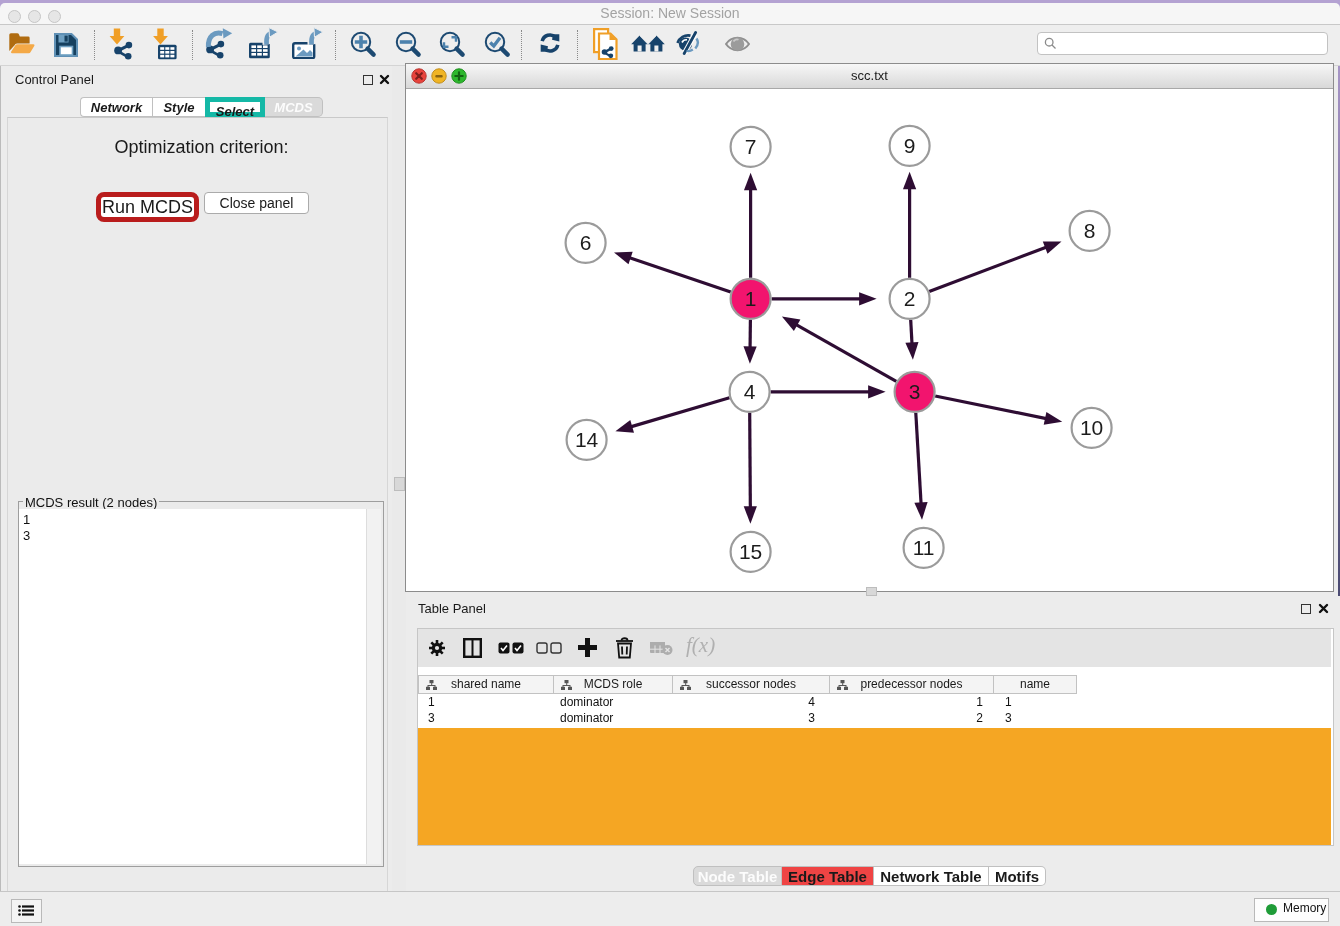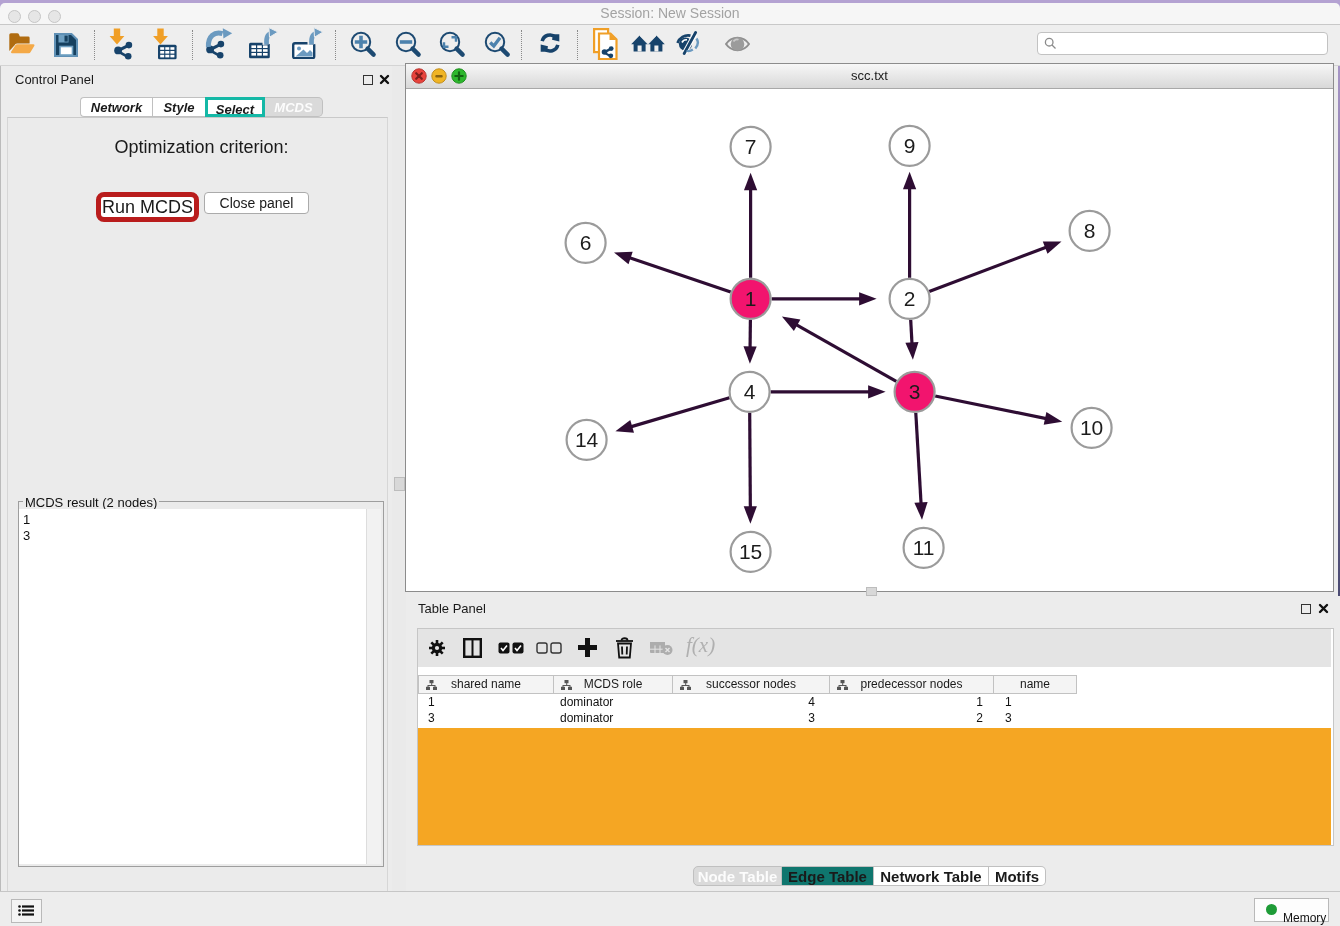--- a/index.html
+++ b/index.html
@@ -196,21 +196,21 @@
 <div class="abs" id="cpanel" style="left:0;top:66px;width:392px;height:825px;background:#ececec;border-left:1px solid #bbb;">
   <div class="abs" style="left:14px;top:6px;font-size:13px;color:#1a1a1a;">Control Panel</div>
   <div class="abs" style="left:362px;top:9px;width:8px;height:8px;border:1.3px solid #333;"></div>
   <svg class="abs" style="left:378px;top:8px;" width="11" height="11" viewBox="0 0 11 11">
       <path d="M2 2 L9 9 M9 2 L2 9" stroke="#111" stroke-width="2.4" stroke-linecap="round"></path>
     </svg>
 
   <div class="abs" id="cp-tabs" style="left:79px;top:31px;height:20px;display:flex;font-size:13px;font-weight:700;color:#1a1a1a;text-align:center;font-style:italic;">
     <div style="box-sizing:border-box;width:72px;background:#fff;border:1px solid #c0c0c0;border-right:none;border-radius:4px 0 0 4px;line-height:20px;">Network</div>
     <div style="box-sizing:border-box;width:53px;background:#fff;border:1px solid #c0c0c0;border-right:none;line-height:20px;">Style</div>
-    <div style="box-sizing:border-box;width:60px;background:#fff;border:3px solid #14b8a6;line-height:20px;">Select</div>
+    <div style="box-sizing:border-box;width:60px;background:#fff;border:5px solid #14b8a6;line-height:20px;">Select</div>
     <div style="box-sizing:border-box;width:58px;background:#dadada;border:1px solid #c0c0c0;border-left:none;border-radius:0 5px 5px 0;line-height:20px;color:#fcfcfc;">MCDS</div>
   </div>
 
   <div class="abs" style="left:6px;top:51px;width:379px;height:792px;background:#ebebeb;border:1px solid #d6d6d6;border-top:1px solid #c9c9c9;"></div>
 
   <div class="abs" style="left:8px;top:71px;width:385px;text-align:center;font-size:18px;color:#1a1a1a;">Optimization criterion:</div>
 
 
   <div class="abs" style="left:95px;top:126px;width:93px;height:20px;background:#fff;border:5px solid #b91c1c;border-radius:8px;text-align:center;font-size:18px;line-height:20px;color:#1a1a1a;">Run MCDS</div>
   <div class="abs" style="left:203px;top:126px;width:103px;height:20px;background:#fff;border:1px solid #ababab;border-radius:4px;text-align:center;font-size:14px;line-height:20px;color:#1a1a1a;">Close panel</div>
@@ -419,35 +419,35 @@
         <span class="abs" style="left:255px;width:142px;text-align:right;">3</span>
         <span class="abs" style="left:412px;width:153px;text-align:right;">2</span>
         <span class="abs" style="left:587px;">3</span>
       </div>
   </div>
 
   <div class="abs" style="left:12px;top:132px;width:913px;height:117px;background:#f5a623;"></div>
 
   <div class="abs" id="tp-tabs" style="left:287px;top:270px;height:20px;display:flex;font-size:15px;font-weight:700;color:#1a1a1a;text-align:center;">
     <div style="box-sizing:border-box;width:89px;background:#dadada;border:1px solid #c0c0c0;border-radius:5px 0 0 5px;line-height:20px;color:#fcfcfc;">Node Table</div>
-    <div style="box-sizing:border-box;width:92px;background:#0f766e;border:1px solid #c0c0c0;border-left:none;line-height:20px;">Edge Table</div>
+    <div style="box-sizing:border-box;width:92px;background:#ef4444;border:1px solid #c0c0c0;border-left:none;line-height:20px;">Edge Table</div>
     <div style="box-sizing:border-box;width:115px;background:#fff;border:1px solid #c0c0c0;border-left:none;line-height:20px;">Network Table</div>
     <div style="box-sizing:border-box;width:57px;background:#fff;border:1px solid #c0c0c0;border-left:none;border-radius:0 5px 5px 0;line-height:20px;">Motifs</div>
   </div>
 </div>
 
 <div class="abs" id="statusbar" style="left:0;top:891px;width:1340px;height:35px;background:#ededed;border-top:1px solid #c6c6c6;">
   <div class="abs" style="left:11px;top:7px;width:29px;height:22px;background:#f4f4f4;border:1px solid #b9b9b9;"></div>
   <svg class="abs" style="left:18px;top:13px;" width="16" height="11" viewBox="0 0 16 11">
       <g fill="#111">
         <circle cx="1.5" cy="1.5" r="1.3"></circle>
         <rect x="4" y="0.4" width="12" height="2.2"></rect>
         <circle cx="1.5" cy="5.5" r="1.3"></circle>
         <rect x="4" y="4.4" width="12" height="2.2"></rect>
         <circle cx="1.5" cy="9.5" r="1.3"></circle>
         <rect x="4" y="8.4" width="12" height="2.2"></rect>
       </g>
     </svg>
   <div class="abs" style="left:1254px;top:6px;width:73px;height:22px;background:#fdfdfd;border:1px solid #b9b9b9;font-size:12px;color:#111;">
     <span class="abs" style="left:11px;top:5px;width:11px;height:11px;border-radius:50%;background:#1e9b37;"></span>
-    <span class="abs" style="left:28px;top:12px;">Memory</span>
+    <span class="abs" style="left:28px;top:2px;">Memory</span>
   </div>
 </div>
 
 </body></html>

